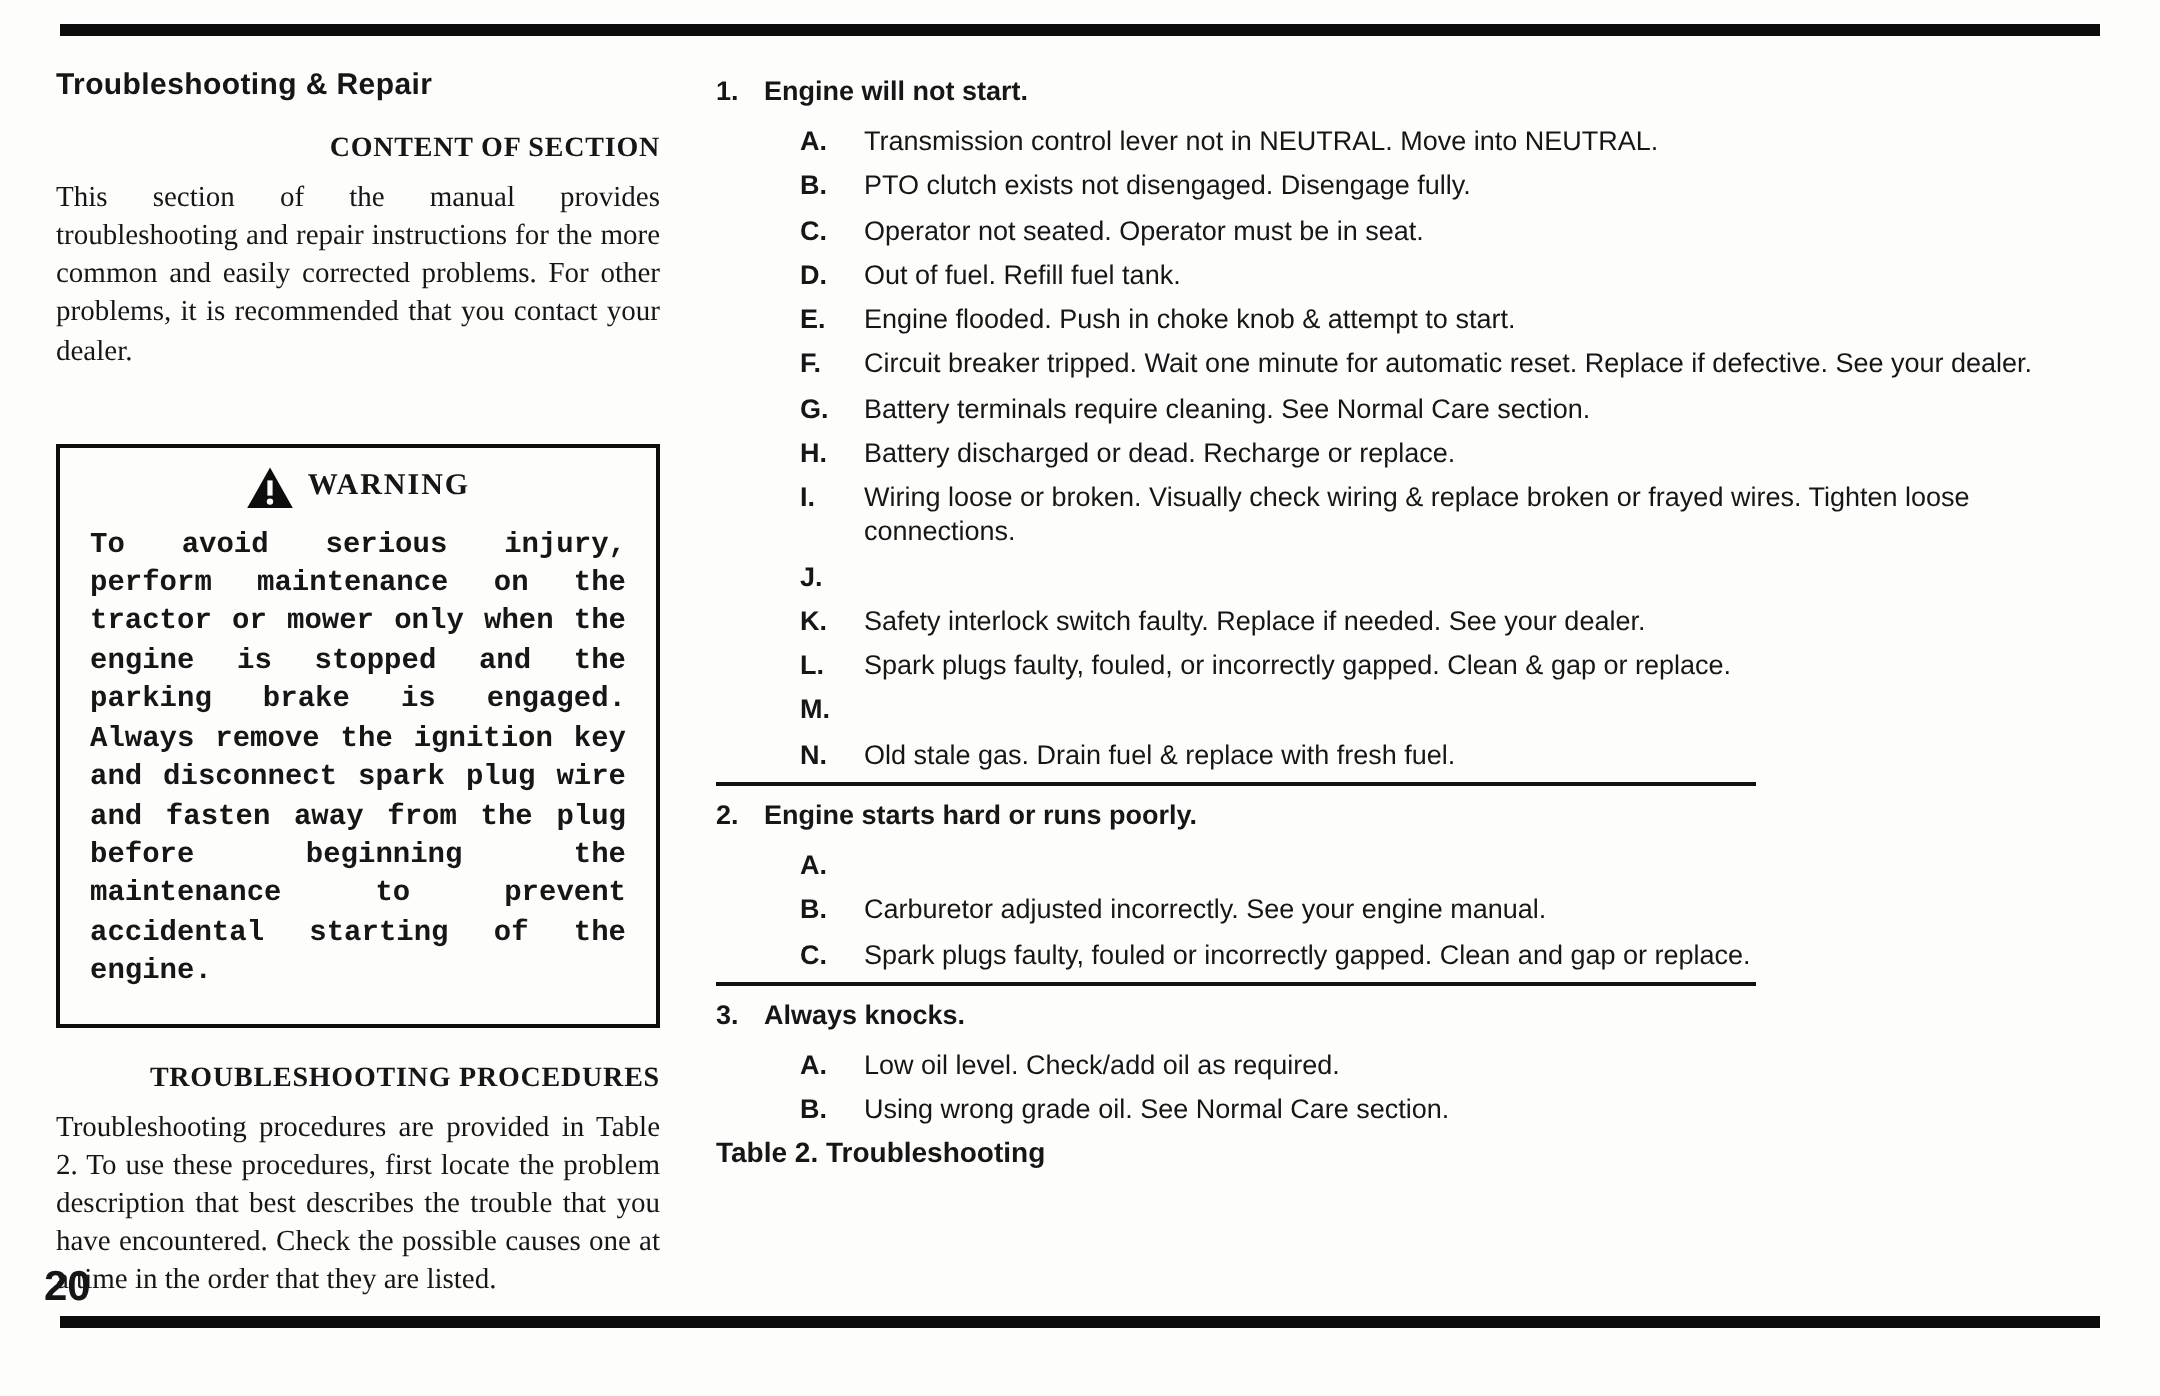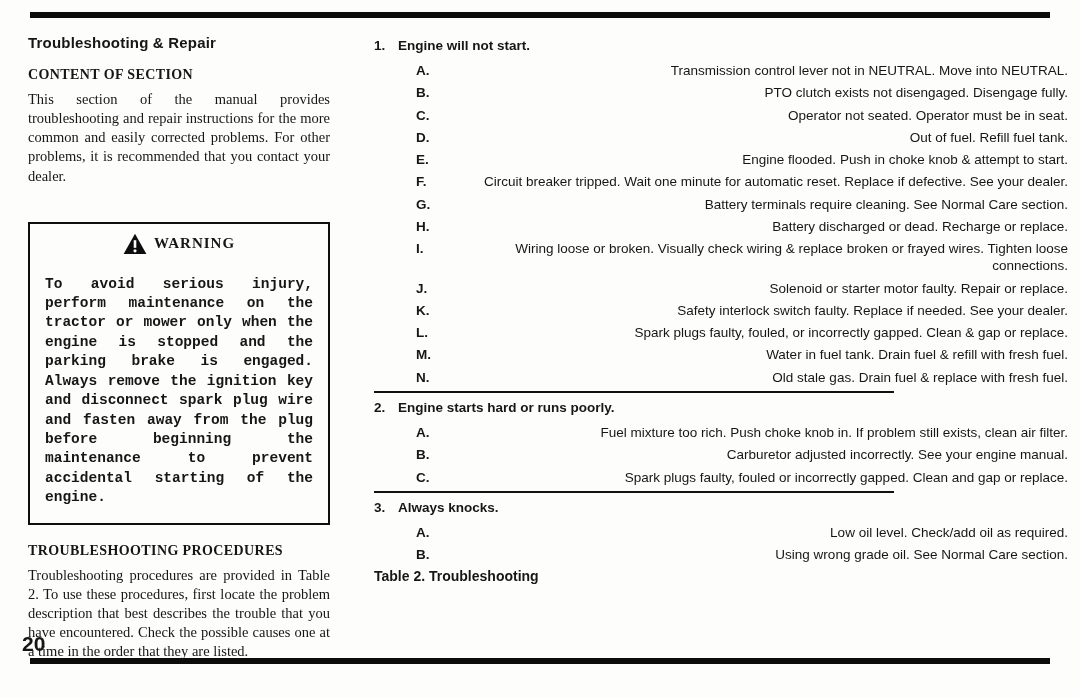--- a/index.html
+++ b/index.html
@@ -36,40 +36,41 @@
     font-weight: bold;
     letter-spacing: 0.2px;
     margin: 0 0 16px 0;
   }
   .subhead {
     font-family: "Liberation Serif", serif;
     font-weight: bold;
     font-size: 14px;
     letter-spacing: 0.4px;
     margin: 0 0 7px 0;
+    text-align: right;
   }
   .body-text {
     font-family: "Liberation Serif", serif;
     font-size: 14.5px;
     line-height: 1.32;
     text-align: justify;
     margin: 0;
   }
   .warning-box {
     border: 2px solid #0e0e0e;
     margin-top: 36px;
     margin-bottom: 18px;
     padding: 9px 11px 11px;
   }
   .warning-header {
     display: flex;
     align-items: center;
     justify-content: center;
     gap: 7px;
-    margin-bottom: 20px;
+    margin-bottom: 9px;
   }
   .warning-label {
     font-family: "Liberation Serif", serif;
     font-weight: bold;
     font-size: 15px;
     letter-spacing: 1px;
   }
   .warning-body {
     font-family: Liberation Mono, monospace;
     font-weight: bold;
@@ -83,21 +84,21 @@
     left: 22px;
     top: 632px;
     font-family: "Liberation Sans", sans-serif;
     font-weight: bold;
     font-size: 21px;
   }
 
   
   .right-col {
     position: absolute;
-    left: 374px;
+    left: 358px;
     top: 38px;
     width: 694px;
   }
   .ts-section.ruled {
     position: relative;
     padding-top: 9px;
     margin-top: 3px;
   }
   .ts-section.ruled::before {
     content: "";
@@ -119,21 +120,21 @@
     font-size: 13.5px;
     line-height: 1.28;
     margin-bottom: 5px;
     padding-left: 42px;
   }
   .ts-letter {
     font-weight: bold;
     width: 32px;
     flex: none;
   }
-  .ts-text { flex: 1; text-align: right; }
+  .ts-text { flex: 1; }
   .table-caption {
     font-weight: bold;
     font-size: 14px;
   }
 </style>
 </head>
 <body>
 
 <div class="rule top"></div>
 <div class="rule bottom"></div>
@@ -197,44 +198,41 @@
         <div class="ts-row">
           <span class="ts-letter">H.</span>
           <span class="ts-text">Battery discharged or dead. Recharge or replace.</span>
         </div>
         <div class="ts-row">
           <span class="ts-letter">I.</span>
           <span class="ts-text">Wiring loose or broken. Visually check wiring &amp; replace broken or frayed wires. Tighten loose connections.</span>
         </div>
         <div class="ts-row">
           <span class="ts-letter">J.</span>
-          <span class="ts-text">Solenoid or starter motor faulty. Repair or replace.</span>
         </div>
         <div class="ts-row">
           <span class="ts-letter">K.</span>
           <span class="ts-text">Safety interlock switch faulty. Replace if needed. See your dealer.</span>
         </div>
         <div class="ts-row">
           <span class="ts-letter">L.</span>
           <span class="ts-text">Spark plugs faulty, fouled, or incorrectly gapped. Clean &amp; gap or replace.</span>
         </div>
         <div class="ts-row">
           <span class="ts-letter">M.</span>
-          <span class="ts-text">Water in fuel tank. Drain fuel &amp; refill with fresh fuel.</span>
         </div>
         <div class="ts-row">
           <span class="ts-letter">N.</span>
           <span class="ts-text">Old stale gas. Drain fuel &amp; replace with fresh fuel.</span>
         </div>
       </div>
       <div class="ts-section ruled">
         <div class="ts-heading"><span class="ts-num">2.</span><span>Engine starts hard or runs poorly.</span></div>
         <div class="ts-row">
           <span class="ts-letter">A.</span>
-          <span class="ts-text">Fuel mixture too rich. Push choke knob in. If problem still exists, clean air filter.</span>
         </div>
         <div class="ts-row">
           <span class="ts-letter">B.</span>
           <span class="ts-text">Carburetor adjusted incorrectly. See your engine manual.</span>
         </div>
         <div class="ts-row">
           <span class="ts-letter">C.</span>
           <span class="ts-text">Spark plugs faulty, fouled or incorrectly gapped. Clean and gap or replace.</span>
         </div>
       </div>

